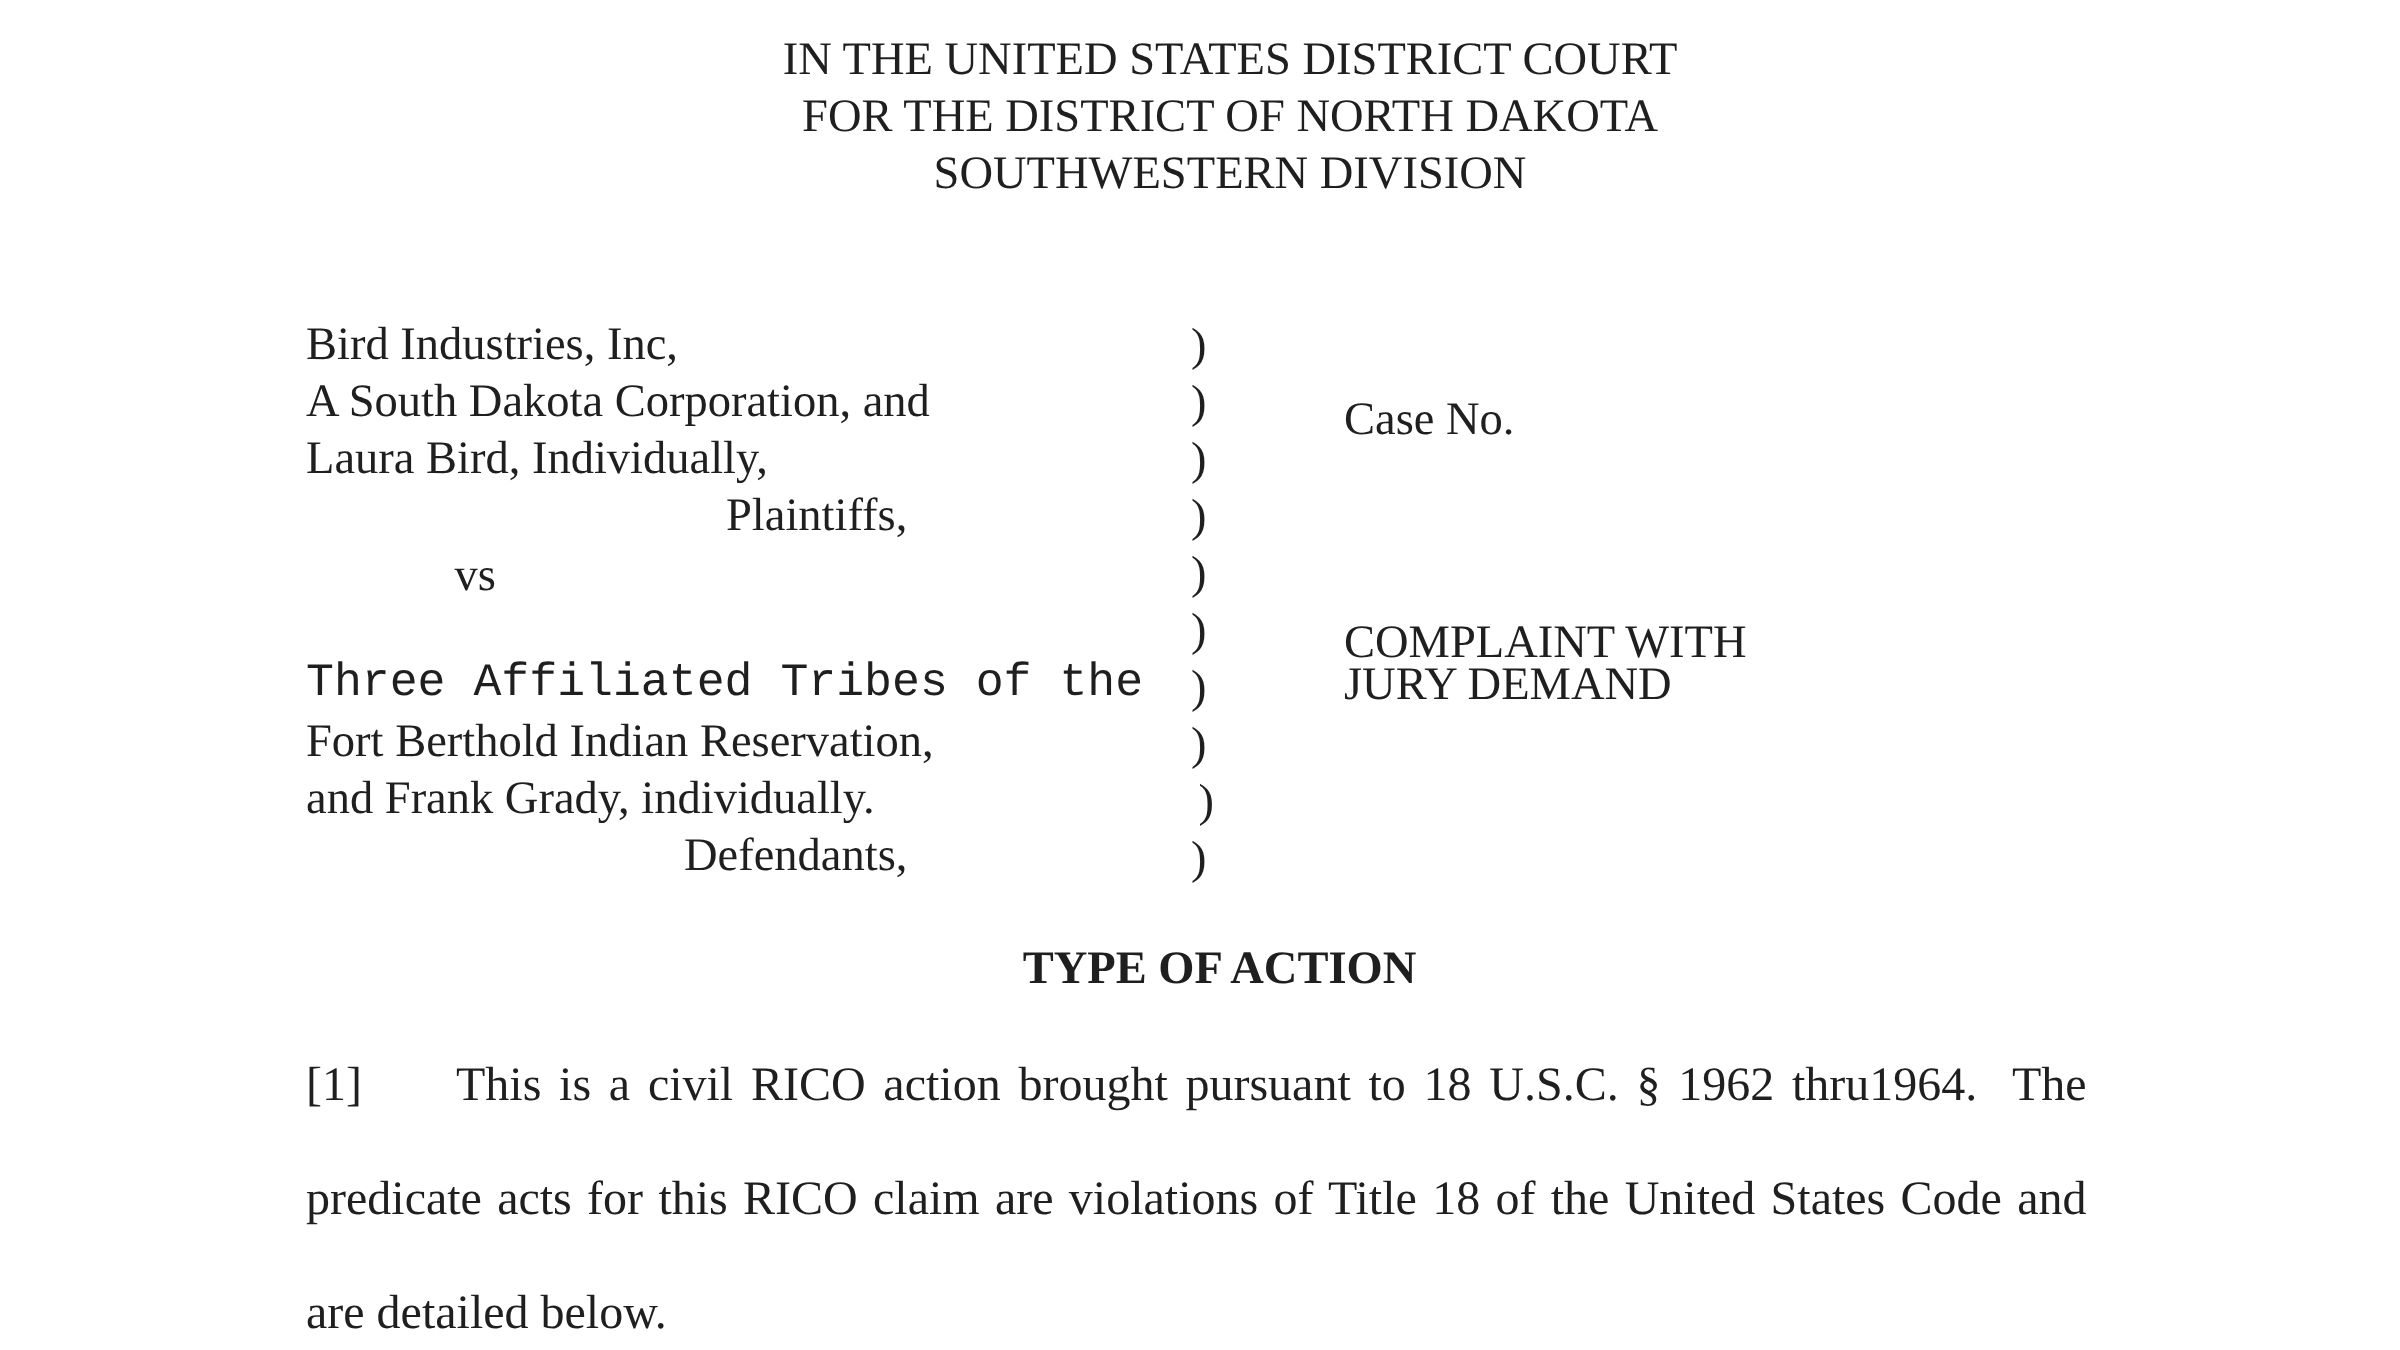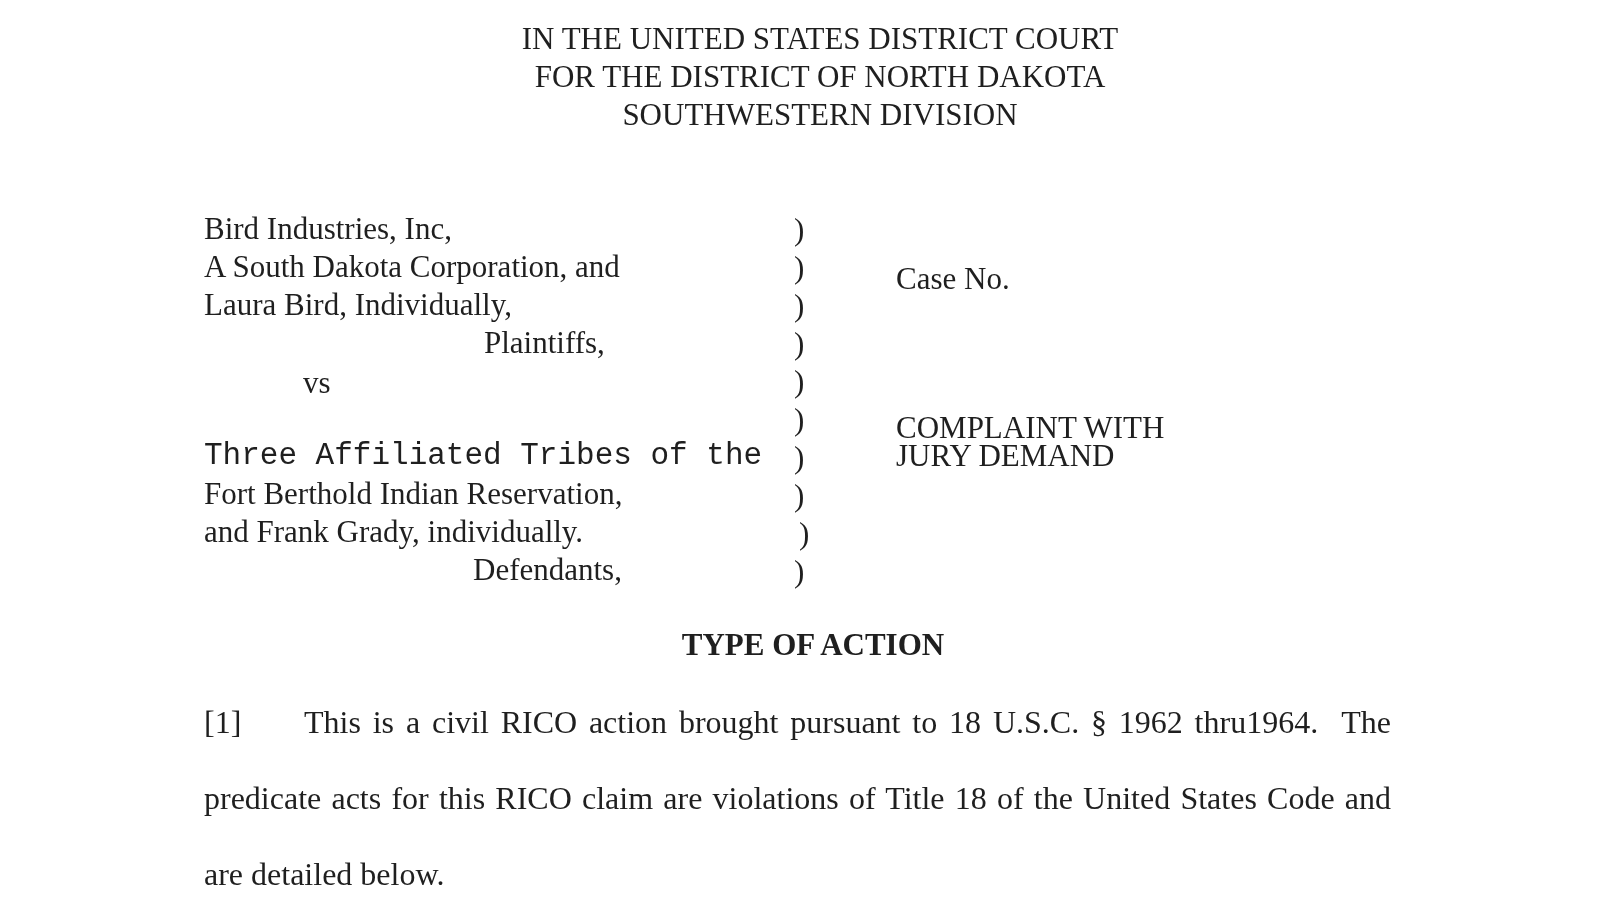--- a/index.html
+++ b/index.html
@@ -102,21 +102,21 @@
 
     <div class="party-line" style="top:210px;">Bird Industries, Inc,</div>
     <div class="party-line" style="top:248px;">A South Dakota Corporation, and</div>
     <div class="party-line" style="top:286px;">Laura Bird, Individually,</div>
     <div class="party-line" style="top:324px; left:484px;">Plaintiffs,</div>
     <div class="party-line" style="top:364px; left:303px;">vs</div>
 
     <div class="party-line" style="top:437px;font-family:Liberation Mono, monospace;">Three Affiliated Tribes of the</div>
     <div class="party-line" style="top:475px;">Fort Berthold Indian Reservation,</div>
     <div class="party-line" style="top:513px;">and Frank Grady, individually.</div>
-    <div class="party-line" style="top:551px; left:473px;">Defendants,</div>
+    <div class="party-line" style="top:551px; left:456px;">Defendants,</div>
 
     <div class="paren" style="top:211px;">)</div>
     <div class="paren" style="top:249px;">)</div>
     <div class="paren" style="top:287px;">)</div>
     <div class="paren" style="top:325px;">)</div>
     <div class="paren" style="top:363px;">)</div>
     <div class="paren" style="top:401px;">)</div>
     <div class="paren" style="top:439px;">)</div>
     <div class="paren" style="top:477px;">)</div>
     <div class="paren" style="top:515px; left:799px;">)</div>

